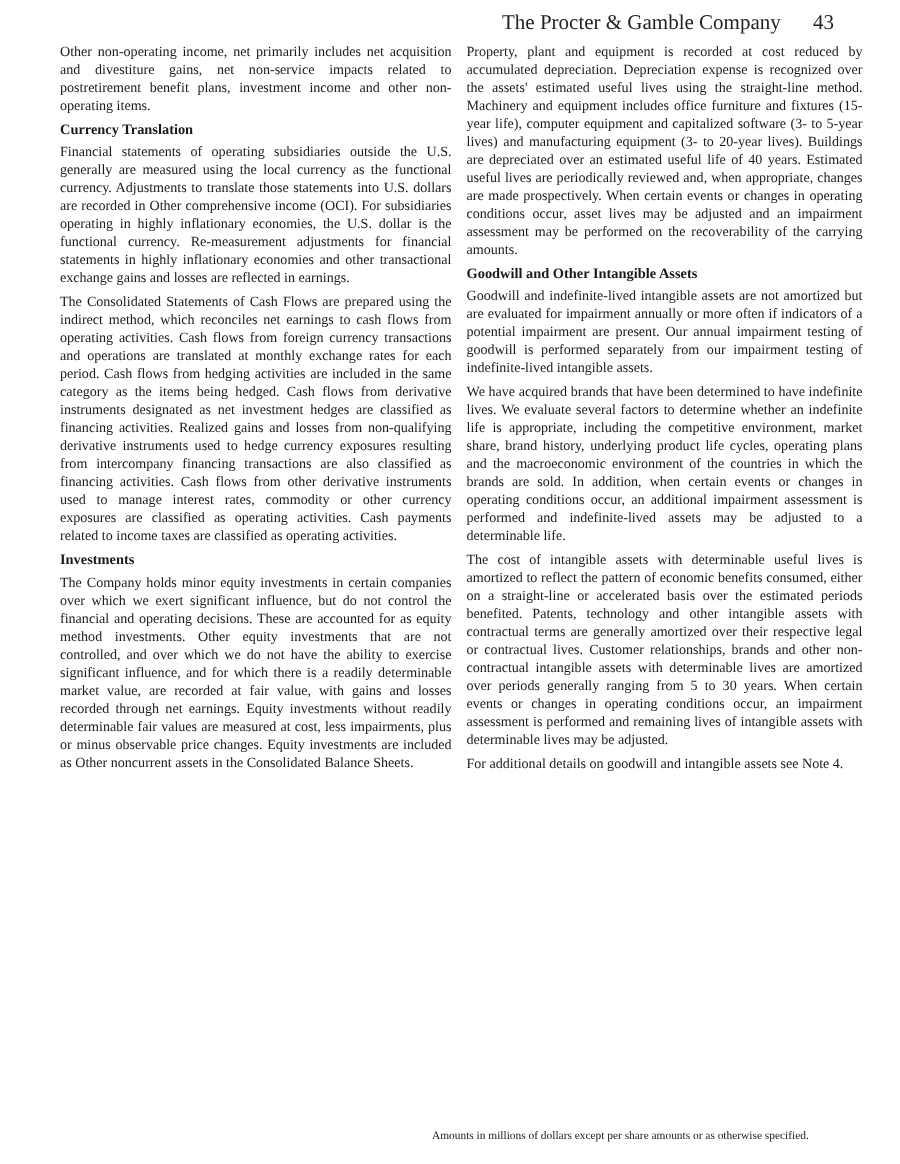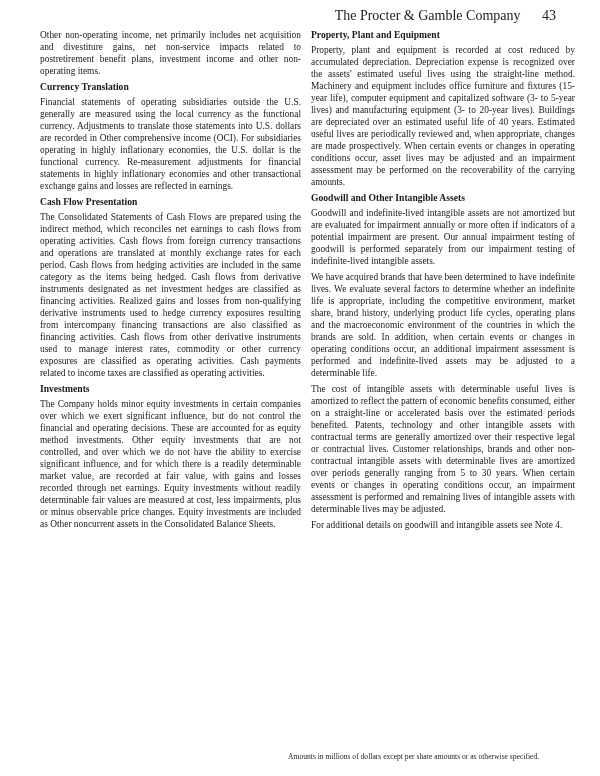--- a/index.html
+++ b/index.html
@@ -21,31 +21,29 @@
   <span>The Procter &amp; Gamble Company</span>
   <span class="page-num">43</span>
 </div>
 
 <div class="col left">
   <p>Other non-operating income, net primarily includes net acquisition and divestiture gains, net non-service impacts related to postretirement benefit plans, investment income and other non-operating items.</p>
 
   <h3>Currency Translation</h3>
   <p>Financial statements of operating subsidiaries outside the U.S. generally are measured using the local currency as the functional currency.  Adjustments to translate those statements into U.S. dollars are recorded in Other comprehensive income (OCI).  For subsidiaries operating in highly inflationary economies, the U.S. dollar is the functional currency.  Re-measurement adjustments for financial statements in highly inflationary economies and other transactional exchange gains and losses are reflected in earnings.</p>
 
-  <h3>Cash Flow Presentation</h3>
   <p>The Consolidated Statements of Cash Flows are prepared using the indirect method, which reconciles net earnings to cash flows from operating activities.  Cash flows from foreign currency transactions and operations are translated at monthly exchange rates for each period.  Cash flows from hedging activities are included in the same category as the items being hedged. Cash flows from derivative instruments designated as net investment hedges are classified as financing activities.  Realized gains and losses from non-qualifying derivative instruments used to hedge currency exposures resulting from intercompany financing transactions are also classified as financing activities.  Cash flows from other derivative instruments used to manage interest rates, commodity or other currency exposures are classified as operating activities.  Cash payments related to income taxes are classified as operating activities.</p>
 
   <h3>Investments</h3>
   <p>The Company holds minor equity investments in certain companies over which we exert significant influence, but do not control the financial and operating decisions.  These are accounted for as equity method investments.  Other equity investments that are not controlled, and over which we do not have the ability to exercise significant influence, and for which there is a readily determinable market value, are recorded at fair value, with gains and losses recorded through net earnings.  Equity investments without readily determinable fair values are measured at cost, less impairments, plus or minus observable price changes. Equity investments are included as Other noncurrent assets in the Consolidated Balance Sheets.</p>
 
 </div>
 
 <div class="col right">
 
-  <h3>Property, Plant and Equipment</h3>
   <p>Property, plant and equipment is recorded at cost reduced by accumulated depreciation.  Depreciation expense is recognized over the assets' estimated useful lives using the straight-line method.  Machinery and equipment includes office furniture and fixtures (15-year life), computer equipment and capitalized software (3- to 5-year lives) and manufacturing equipment (3- to 20-year lives).  Buildings are depreciated over an estimated useful life of 40 years. Estimated useful lives are periodically reviewed and, when appropriate, changes are made prospectively.  When certain events or changes in operating conditions occur, asset lives may be adjusted and an impairment assessment may be performed on the recoverability of the carrying amounts.</p>
 
   <h3>Goodwill and Other Intangible Assets</h3>
   <p>Goodwill and indefinite-lived intangible assets are not amortized but are evaluated for impairment annually or more often if indicators of a potential impairment are present.  Our annual impairment testing of goodwill is performed separately from our impairment testing of indefinite-lived intangible assets.</p>
   <p>We have acquired brands that have been determined to have indefinite lives.  We evaluate several factors to determine whether an indefinite life is appropriate, including the competitive environment, market share, brand history, underlying product life cycles, operating plans and the macroeconomic environment of the countries in which the brands are sold. In addition, when certain events or changes in operating conditions occur, an additional impairment assessment is performed and indefinite-lived assets may be adjusted to a determinable life.</p>
   <p>The cost of intangible assets with determinable useful lives is amortized to reflect the pattern of economic benefits consumed, either on a straight-line or accelerated basis over the estimated periods benefited.  Patents, technology and other intangible assets with contractual terms are generally amortized over their respective legal or contractual lives. Customer relationships, brands and other non-contractual intangible assets with determinable lives are amortized over periods generally ranging from 5 to 30 years.  When certain events or changes in operating conditions occur, an impairment assessment is performed and remaining lives of intangible assets with determinable lives may be adjusted.</p>
   <p>For additional details on goodwill and intangible assets see Note 4.</p>
 </div>
 
 <div class="footer">Amounts in millions of dollars except per share amounts or as otherwise specified.</div>

